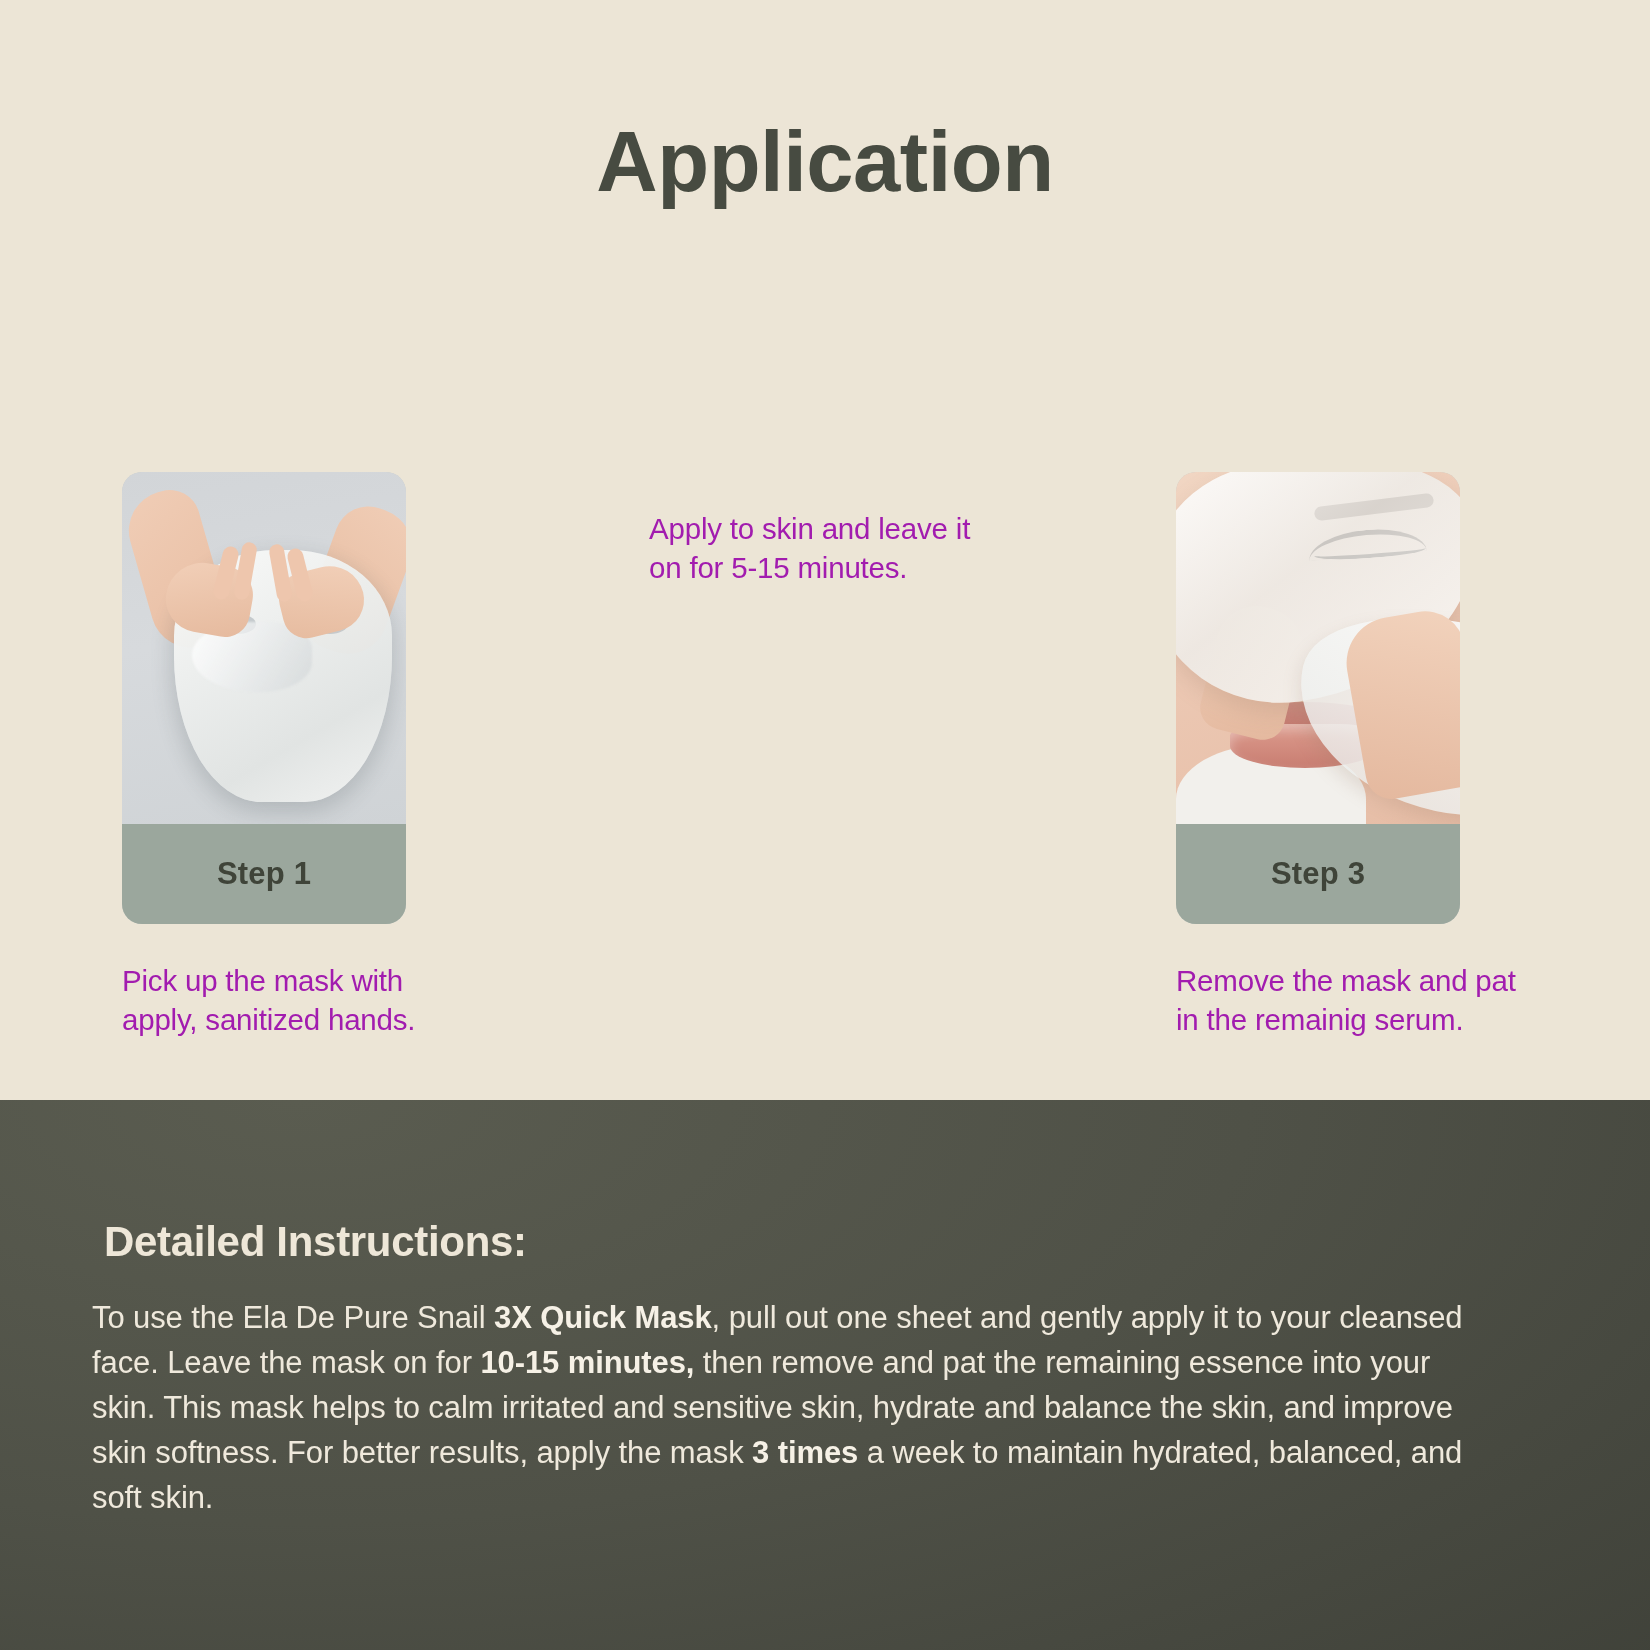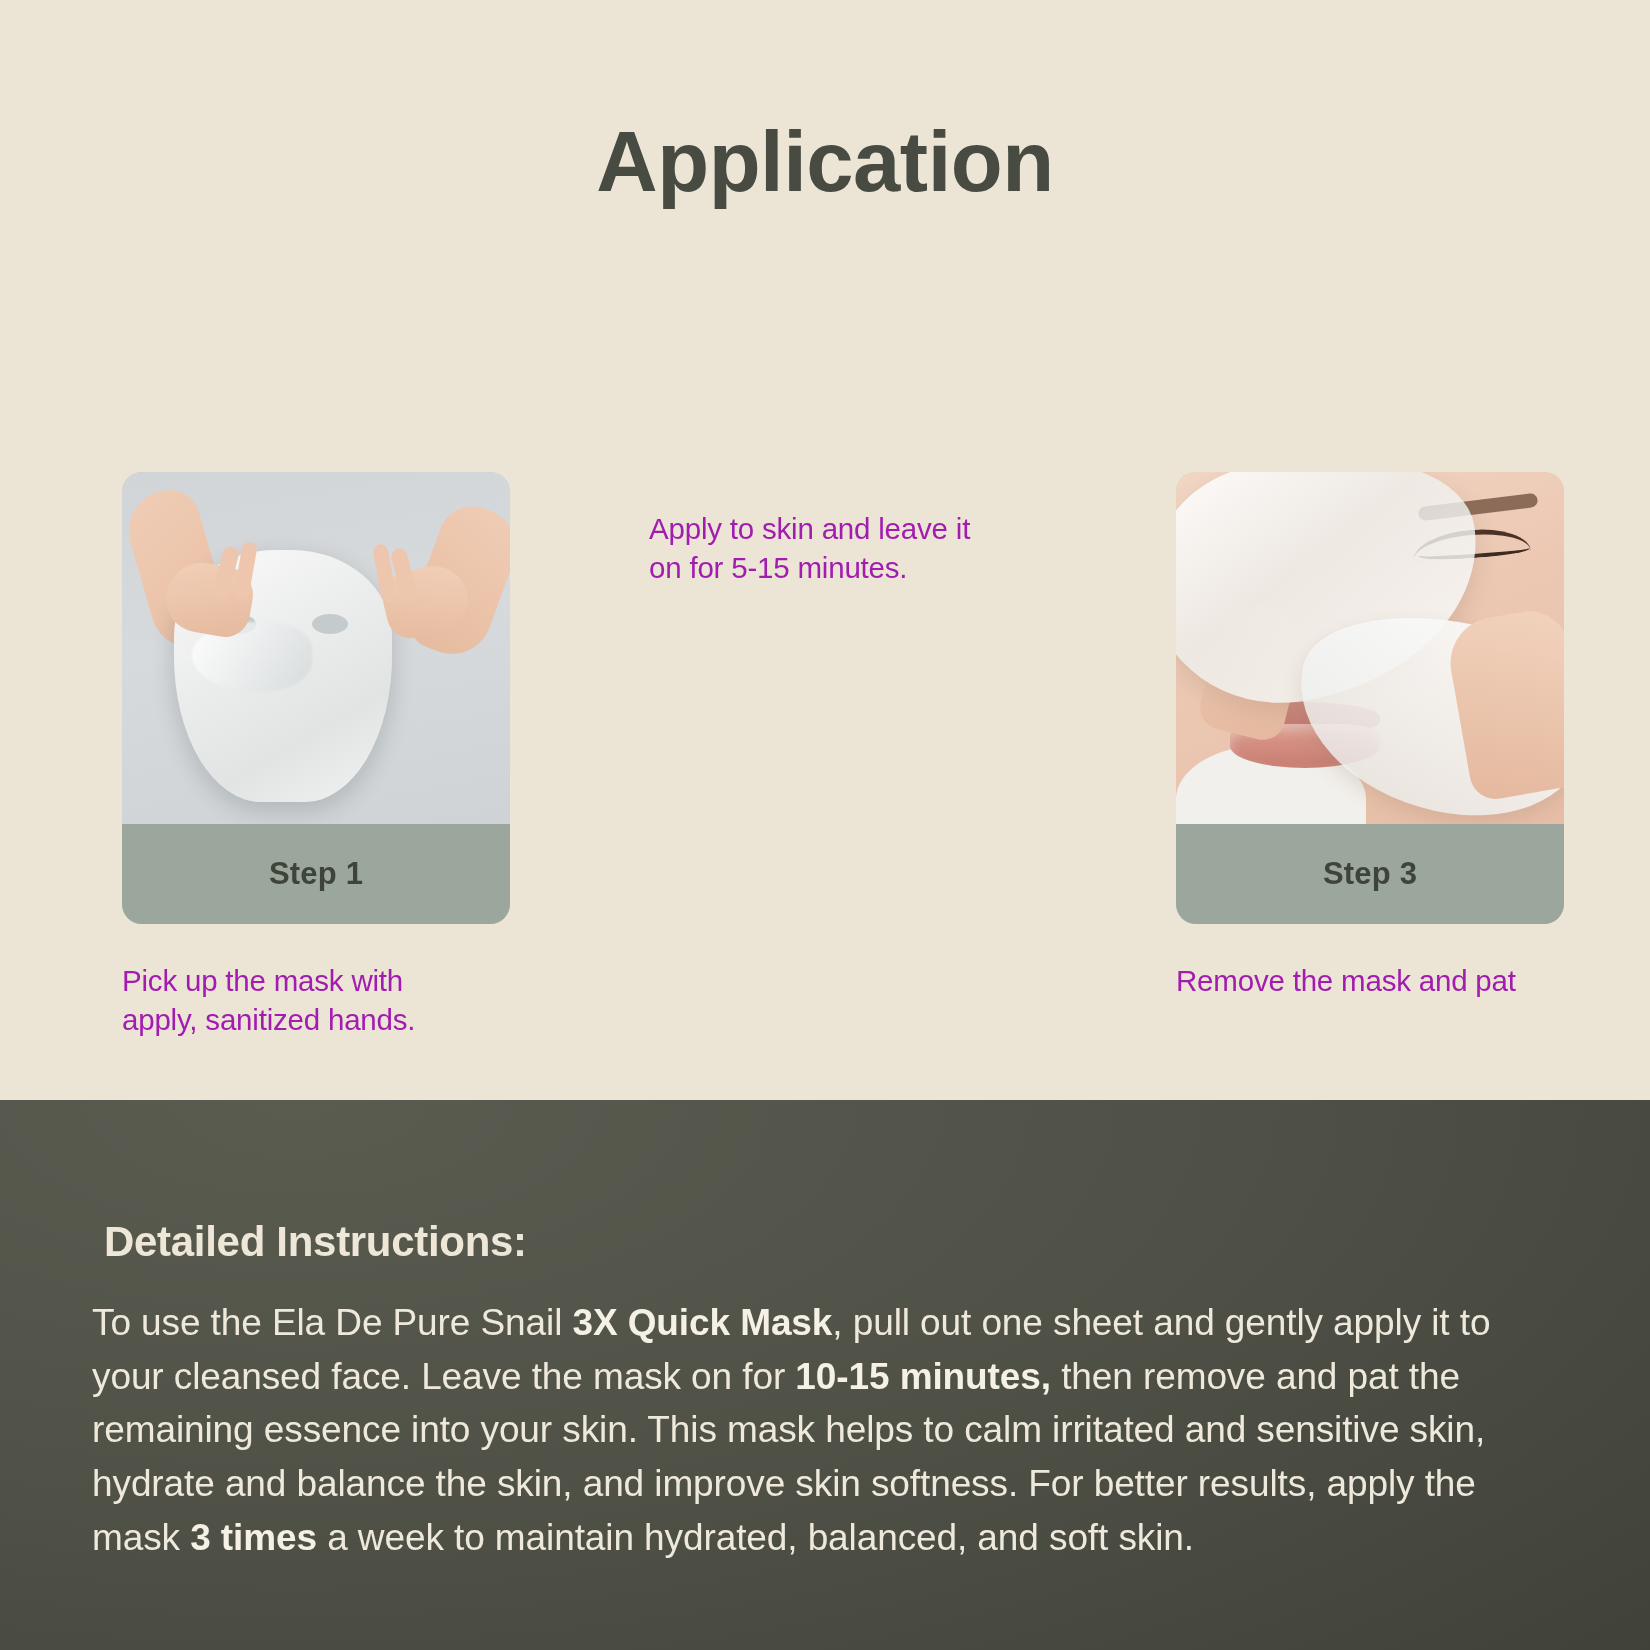--- a/index.html
+++ b/index.html
@@ -32,21 +32,21 @@
     position:absolute;
     top:472px;
     left:122px;
     width:1406px;
     display:flex;
     justify-content:space-between;
   }
   .step-col{ width:352px; }
 
   .card{
-    width:388px;
+    width:284px;
     height:452px;
     border-radius:20px;
     overflow:hidden;
     position:relative;
     background:#c7ccc9;
   }
   .photo{
     position:absolute;
     inset:0 0 100px 0;
     overflow:hidden;
@@ -239,21 +239,21 @@
   .sub-heading{
     color:#eee7d8;
     font-size:42px;
     font-weight:bold;
     letter-spacing:-0.3px;
     margin-bottom:30px;
     margin-left:12px;
   }
   .body-copy{
     color:#efe9dc;
-    font-size:37px;
+    font-size:31px;
     line-height:1.45;
     letter-spacing:-0.1px;
     max-width:1400px;
   }
   .body-copy b{ font-weight:bold; color:#f6f1e6; }
 </style>
 </head>
 <body>
 
 <div class="top-section">
@@ -312,20 +312,21 @@
             <div class="maskPeel"></div>
             <div class="handR"></div>
           </div>
         </div>
         <div class="band">
           <span class="band-label">Step 3</span>
         </div>
       </div>
       <div class="caption">
         <span class="cl">Remove the mask and pat</span>
+        <span class="cl">in the remainig serum.</span>
       </div>
     </div>
 
   </div>
 </div>
 
 <div class="bottom-section">
   <div class="sub-heading">Detailed Instructions:</div>
   <p class="body-copy"><span>To use the Ela De Pure Snail </span><b>3X Quick Mask</b><span>, pull out one sheet and gently apply it to your cleansed face. Leave the mask on for </span><b>10-15 minutes,</b><span> then remove and pat the remaining essence into your skin. This mask helps to calm irritated and sensitive skin, hydrate and balance the skin, and improve skin softness. For better results, apply the mask </span><b>3 times</b><span> a week to maintain hydrated, balanced, and soft skin.</span></p>
 </div>

